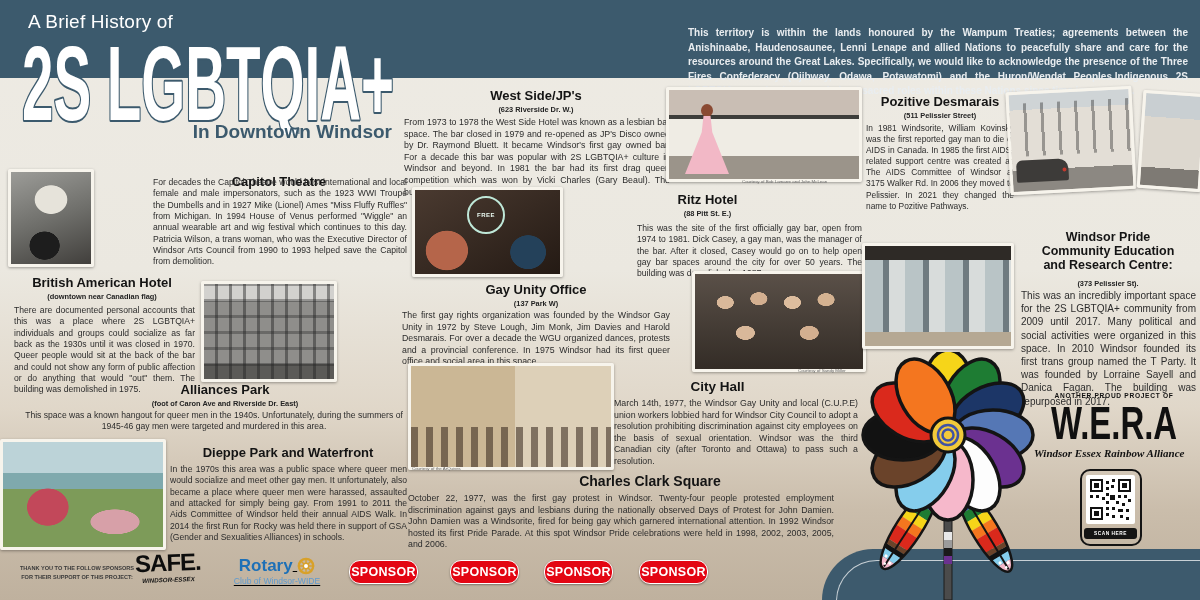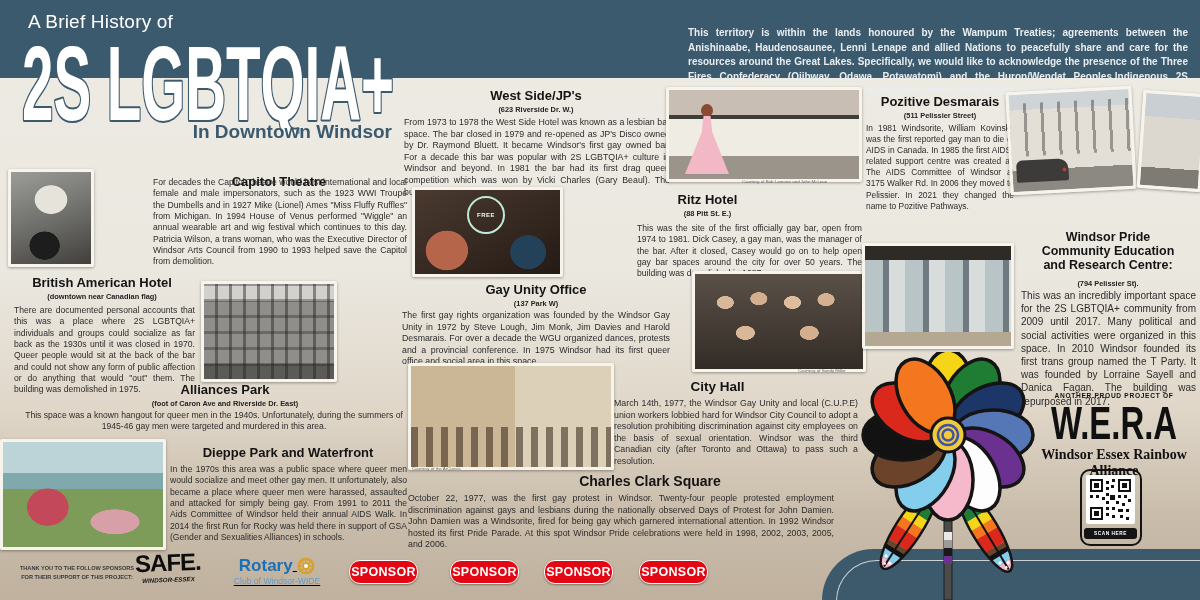--- a/index.html
+++ b/index.html
@@ -96,22 +96,22 @@
   .wp-sub{left:1020px;top:277px;width:176px;}
   .wp-body{left:1021px;top:289px;width:175px;font-size:10px;}
   .cap-protest{left:412px;top:466px;}
   .cap-pink{left:742px;top:179px;}
   .cap-group{left:798px;top:368px;}
 
   
   .wera-pre{left:1034px;top:392px;width:160px;text-align:center;font-size:6.6px;font-weight:bold;
     letter-spacing:.7px;color:#111;}
   .wera-svg{left:1034px;top:399px;}
-  .wera-sub{left:1034px;top:447px;width:160px;text-align:center;font-size:14px;font-weight:bold;
-    font-family:"Liberation Serif",serif;color:#111;}
+  .wera-sub{left:1034px;top:447px;width:160px;font-size:11px;font-weight:bold;
+    font-style:italic;font-family:"Liberation Serif",serif;color:#111;}
   .qr-frame{left:1080px;top:469px;width:58px;height:73px;border:2.5px solid #141414;border-radius:10px;z-index:3;}
   .qr-card{left:1086px;top:475px;width:49px;height:49px;background:#fff;border-radius:2px;z-index:3;
     display:flex;align-items:center;justify-content:center;}
   .qr-pill{left:1084px;top:528px;width:53px;height:11px;background:#141414;border-radius:3px;z-index:3;
     color:#fff;font-size:4.8px;font-weight:bold;letter-spacing:.5px;display:flex;align-items:center;justify-content:center;}
 
   
   .thanks{left:18px;top:564px;width:118px;font-size:5.6px;font-weight:bold;color:#3a3a3a;
     text-align:center;line-height:1.55;text-transform:uppercase;}
   .safe{left:130px;top:551px;width:76px;text-align:center;transform:rotate(-2deg);}
@@ -212,21 +212,21 @@
   <div class="abs photo ph-poz">
     <div class="car"></div>
   </div>
   <div class="abs photo ph-poz2"></div>
 
   <div class="abs photo ph-store"></div>
 
   <div class="abs sec-title wp-head">Windsor Pride
 Community Education
 and Research Centre:</div>
-  <div class="abs sec-sub wp-sub">(794 Pelissier St).</div>
+  <div class="abs sec-sub wp-sub">(373 Pelissier St).</div>
   <div class="abs sec-body wp-body">This was an incredibly important space for the 2S LGBTQIA+ community from 2009 until 2017. Many political and social activities were organized in this space. In 2010 Windsor founded its first trans group named the T Party. It was founded by Lorraine Sayell and Danica Fagan. The building was repurposed in 2017.</div>
 
   <div class="abs br-panel"></div>
   <div class="abs br-line"></div>
 
   <svg class="abs flower-svg" width="210" height="248" viewBox="0 0 210 248">
     <defs>
       <clipPath id="fL">
           <ellipse cx="0" cy="0" rx="13" ry="48"></ellipse>
         </clipPath>

